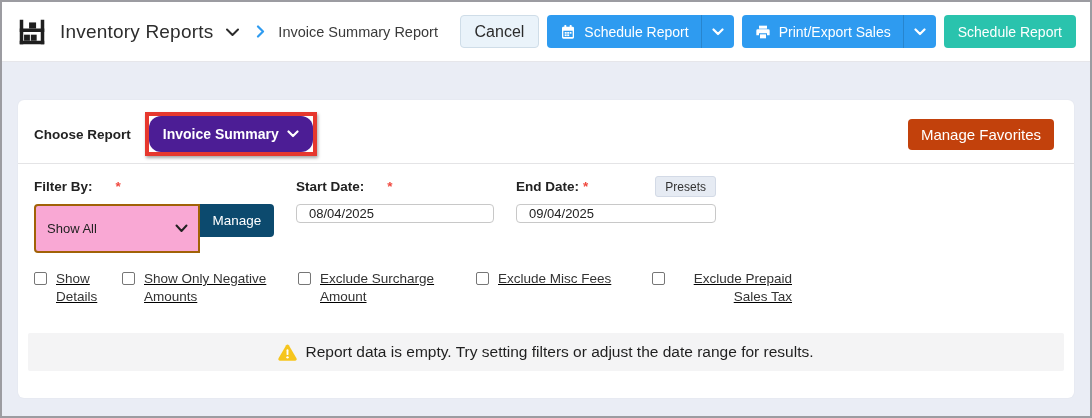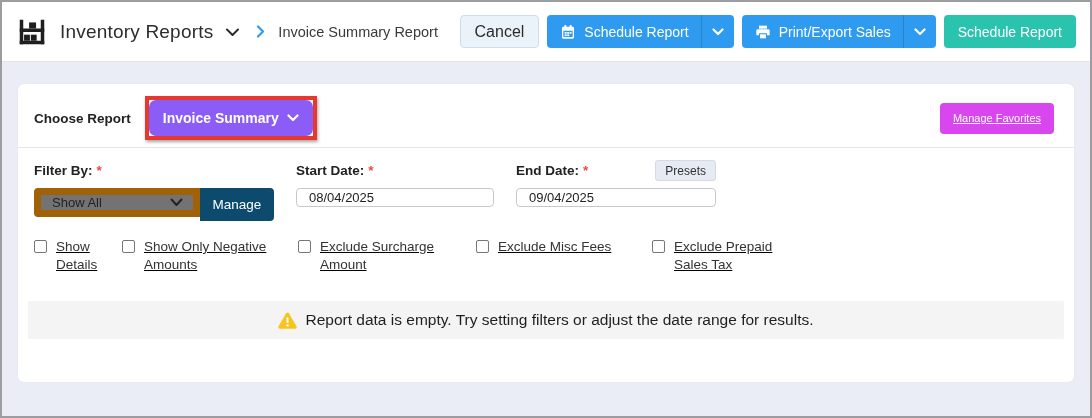--- a/index.html
+++ b/index.html
@@ -20,53 +20,53 @@
   .topbar-right { display:flex; align-items:center; gap:8px; }
   .btn { border:none; border-radius:4px; font-family:inherit; font-size:16px; cursor:pointer; }
   .btn.cancel { background:#eaf3fa; border:1px solid #cfdde8; color:#2b2b2b; padding:7px 14px; height:33px; }
   .split-btn { display:flex; align-items:stretch; background:#2e9bf0; border-radius:4px; color:#fff; height:33px; cursor:pointer; }
   .split-main { display:flex; align-items:flex-end; gap:8px; padding:0 12px 8px 13px; font-size:14px; }
   .split-caret { display:flex; align-items:center; padding:0 10px; border-left:1px solid rgba(0,0,0,.14); }
   .btn.generate { background:#2ac3ad; color:#fff; padding:7px 14px; height:33px; font-size:14px; }
 
   
   .band { background:#eaedf5; height:357px; padding-top:22px; }
-  .panel { margin:0 16px; background:#fff; border-radius:6px; height:298px; padding:9px 10px 0; box-shadow:0 0 2px rgba(0,0,0,.06); }
+  .panel { margin:16px 16px; background:#fff; border-radius:6px; height:298px; padding:9px 10px 0; box-shadow:0 0 2px rgba(0,0,0,.06); }
 
   
   .choose-row { display:flex; align-items:center; height:50px; }
   .choose-label { font-size:13.5px; font-weight:bold; color:#222; margin-left:6px; }
   .annotation { border:4px solid #e6382e; margin-left:14px; box-shadow:1px 2px 3px rgba(0,0,0,.35); }
-  .report-select { background:#8b5cf6; color:#fff; border-radius:7px; display:flex; align-items:center; gap:8px; padding:0 14px; height:36px; font-size:14px; font-weight:600; }
-  .btn.favorites { margin-left:auto; margin-right:10px; background:#d946ef; color:#fff; padding:8px 13px; height:31px; font-size:11px; display:flex; align-items:center;text-decoration:underline; }
+  .report-select { background:#4c1d95; color:#fff; border-radius:12px; display:flex; align-items:center; gap:8px; padding:0 14px; height:36px; font-size:14px; font-weight:600; }
+  .btn.favorites { margin-left:auto; margin-right:10px; background:#c2410c; color:#fff; padding:8px 13px; height:31px; font-size:15px; display:flex; align-items:center; }
   .divider { border-top:1px solid #e4e4e6; margin:4px -10px 0; }
 
   
   .filters { display:flex; gap:22px; margin:12px 0 0 6px; }
-  .flabel { display:flex; align-items:center; height:20px; font-size:13.5px; font-weight:bold; color:#222; margin-bottom:8px; }
+  .flabel { display:flex; align-items:center; height:20px; font-size:13.5px; font-weight:bold; color:#222; margin-bottom:8px;gap:19px; }
   .req { color:#f0483e; margin-left:4px; }
   .fcol1 { width:240px; } .fcol2 { width:198px; } .fcol3 { width:200px; }
   .fcol3 .flabel { justify-content:space-between; }
   .fctrl { display:flex; }
-  .select { width:166px; height:29px; border:7px solid #a16207; border-radius:4px 0 0 4px; background:#737373; display:flex; align-items:center; justify-content:space-between; padding:0 10px 0 11px; font-size:13px; color:#222; cursor:pointer; }
+  .select { width:166px; height:49px; border:2px solid #a16207; border-radius:4px 0 0 4px; background:#f9a8d4; display:flex; align-items:center; justify-content:space-between; padding:0 10px 0 11px; font-size:13px; color:#222; cursor:pointer; }
   .btn.manage { width:74px; height:33px; background:#0c4a6e; color:#fff; border-radius:0 4px 4px 0; font-size:13.5px; }
   .dinput { width:100%; height:19px; border:1px solid #c8c8c8; border-radius:4px; padding:0 12px; font-size:13px; color:#222; font-family:inherit; }
   .btn.presets { background:#e6ebf3; border:1px solid #d3dae6; color:#333; font-size:12px; padding:3px 9px; border-radius:3px; font-weight:normal; height:21px; }
 
   
   .checks { display:flex; margin:17px 0 0 6px;text-decoration:underline; }
   .check { display:flex; align-items:flex-start; gap:9px; cursor:pointer; }
   .cbox { width:13px; height:13px; border:1px solid #767676; border-radius:2px; background:#fff; margin-top:2px; flex:none; }
   .ctext { font-size:13.5px; color:#333; line-height:1.35; }
   .check:nth-child(1) { width:88px; } .check:nth-child(2) { width:176px; }
   .check:nth-child(3) { width:178px; } .check:nth-child(4) { width:176px; }
   .check:nth-child(1) .ctext { max-width:52px; }
   .check:nth-child(2) .ctext { max-width:150px; }
   .check:nth-child(3) .ctext { max-width:140px; }
-  .check:nth-child(5) .ctext { max-width:118px; }
+  .check:nth-child(5) .ctext { max-width:118px;text-align:right; }
 
   
   .empty-banner { margin-top:27px; height:38px; background:#f4f4f5; border-radius:2px; display:flex; align-items:center; justify-content:center; gap:8px; }
   .empty-text { font-size:15.5px; color:#1f1f1f; }
   svg { display:block; }
 </style>
 </head>
 <body>
 
 <div class="window">

